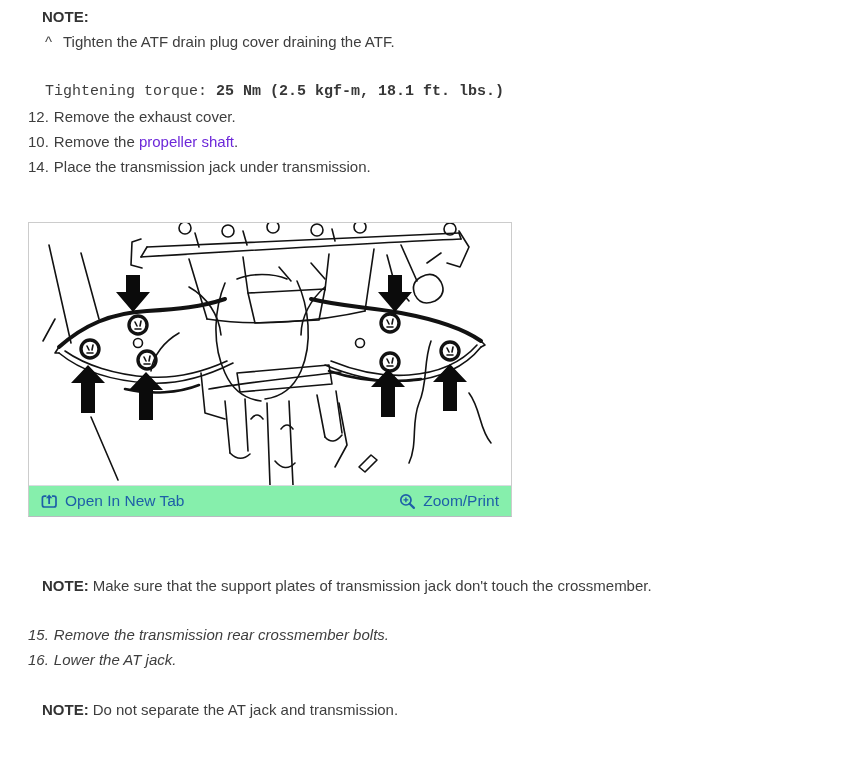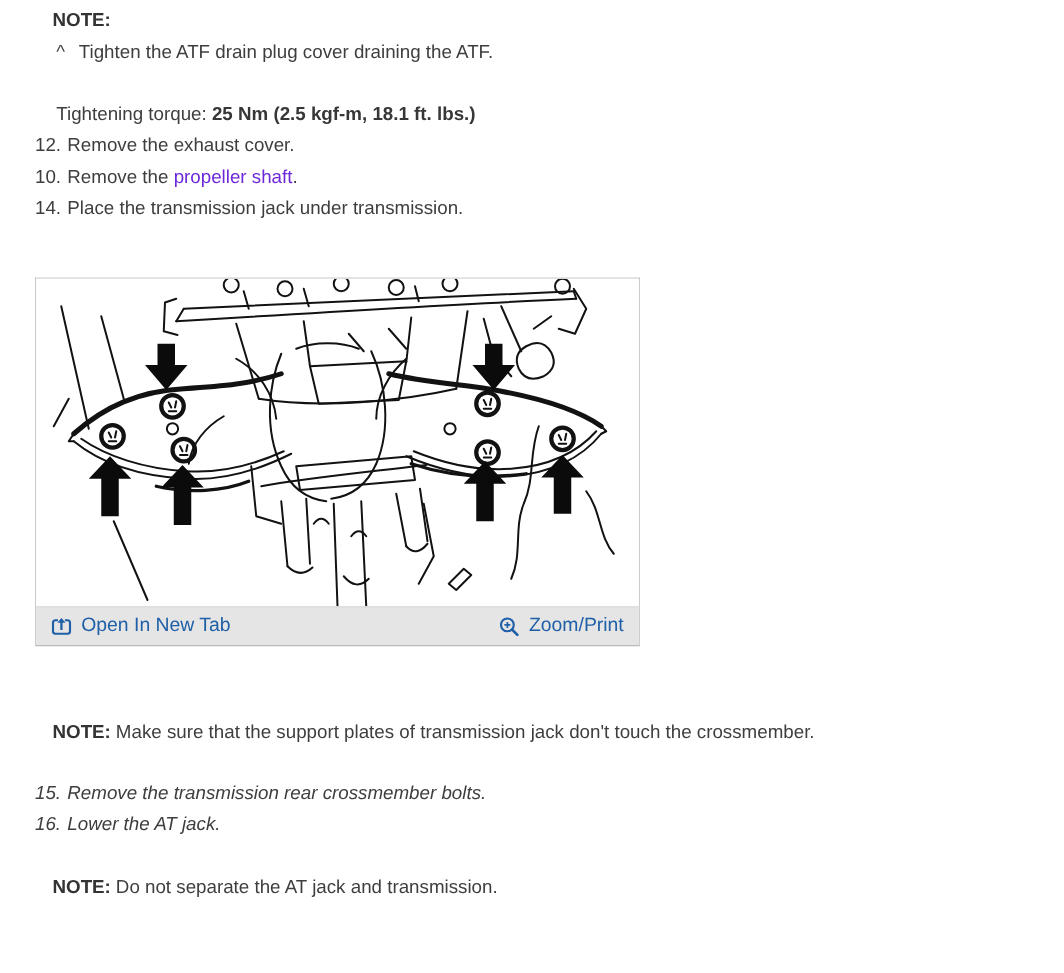--- a/index.html
+++ b/index.html
@@ -7,34 +7,34 @@
     width:851px;height:778px;overflow:hidden;
     font-family:"Liberation Sans","DejaVu Sans",sans-serif;
     font-size:15px;color:#3e3e3e;
     -webkit-font-smoothing:antialiased;
   }
   .doc{padding:4px 0 0 28px;}
 
   .note-label-row{margin-left:14px;line-height:25px;font-weight:bold;color:#333;}
   .bullet-row{margin-left:17px;line-height:25px;}
   .bullet-row .caret{display:inline-block;width:18px;color:#4a4a4a;}
-  .torque-row{margin-left:17px;margin-top:25px;line-height:25px;}
+  .torque-row{margin-left:17px;margin-top:25px;line-height:25px;font-family:Liberation Mono, monospace;}
   .torque-row .torque-value{font-weight:bold;color:#373737;}
 
   .step-row{line-height:25px;}
   .step-row .step-num{display:inline-block;margin-right:5px;}
   a.inline-link{color:#6d28d9;text-decoration:none;cursor:pointer;}
 
   .fig{
     margin-top:43px;width:484px;box-sizing:border-box;
     border:1px solid #cccccc;border-bottom-color:#b7bbc0;background:#fff;
   }
   .fig-img{height:262px;overflow:hidden;background:#ffffff;cursor:pointer;}
   .fig-bar{
-    height:30px;background:#e5e5e5;border-top:1px solid #d9dce0;
+    height:30px;background:#86efac;border-top:1px solid #d9dce0;
     display:flex;align-items:center;justify-content:space-between;padding:0 12px;
   }
   .fig-link{
     color:#1e5fa8;font-size:15.5px;text-decoration:none;cursor:pointer;
     display:inline-flex;align-items:center;gap:7px;line-height:30px;
   }
   .fig-link svg{flex:0 0 auto;}
 
   .note-mid{margin-left:14px;margin-top:56px;line-height:25px;}
   .note-bot{margin-left:14px;margin-top:25px;line-height:25px;}

